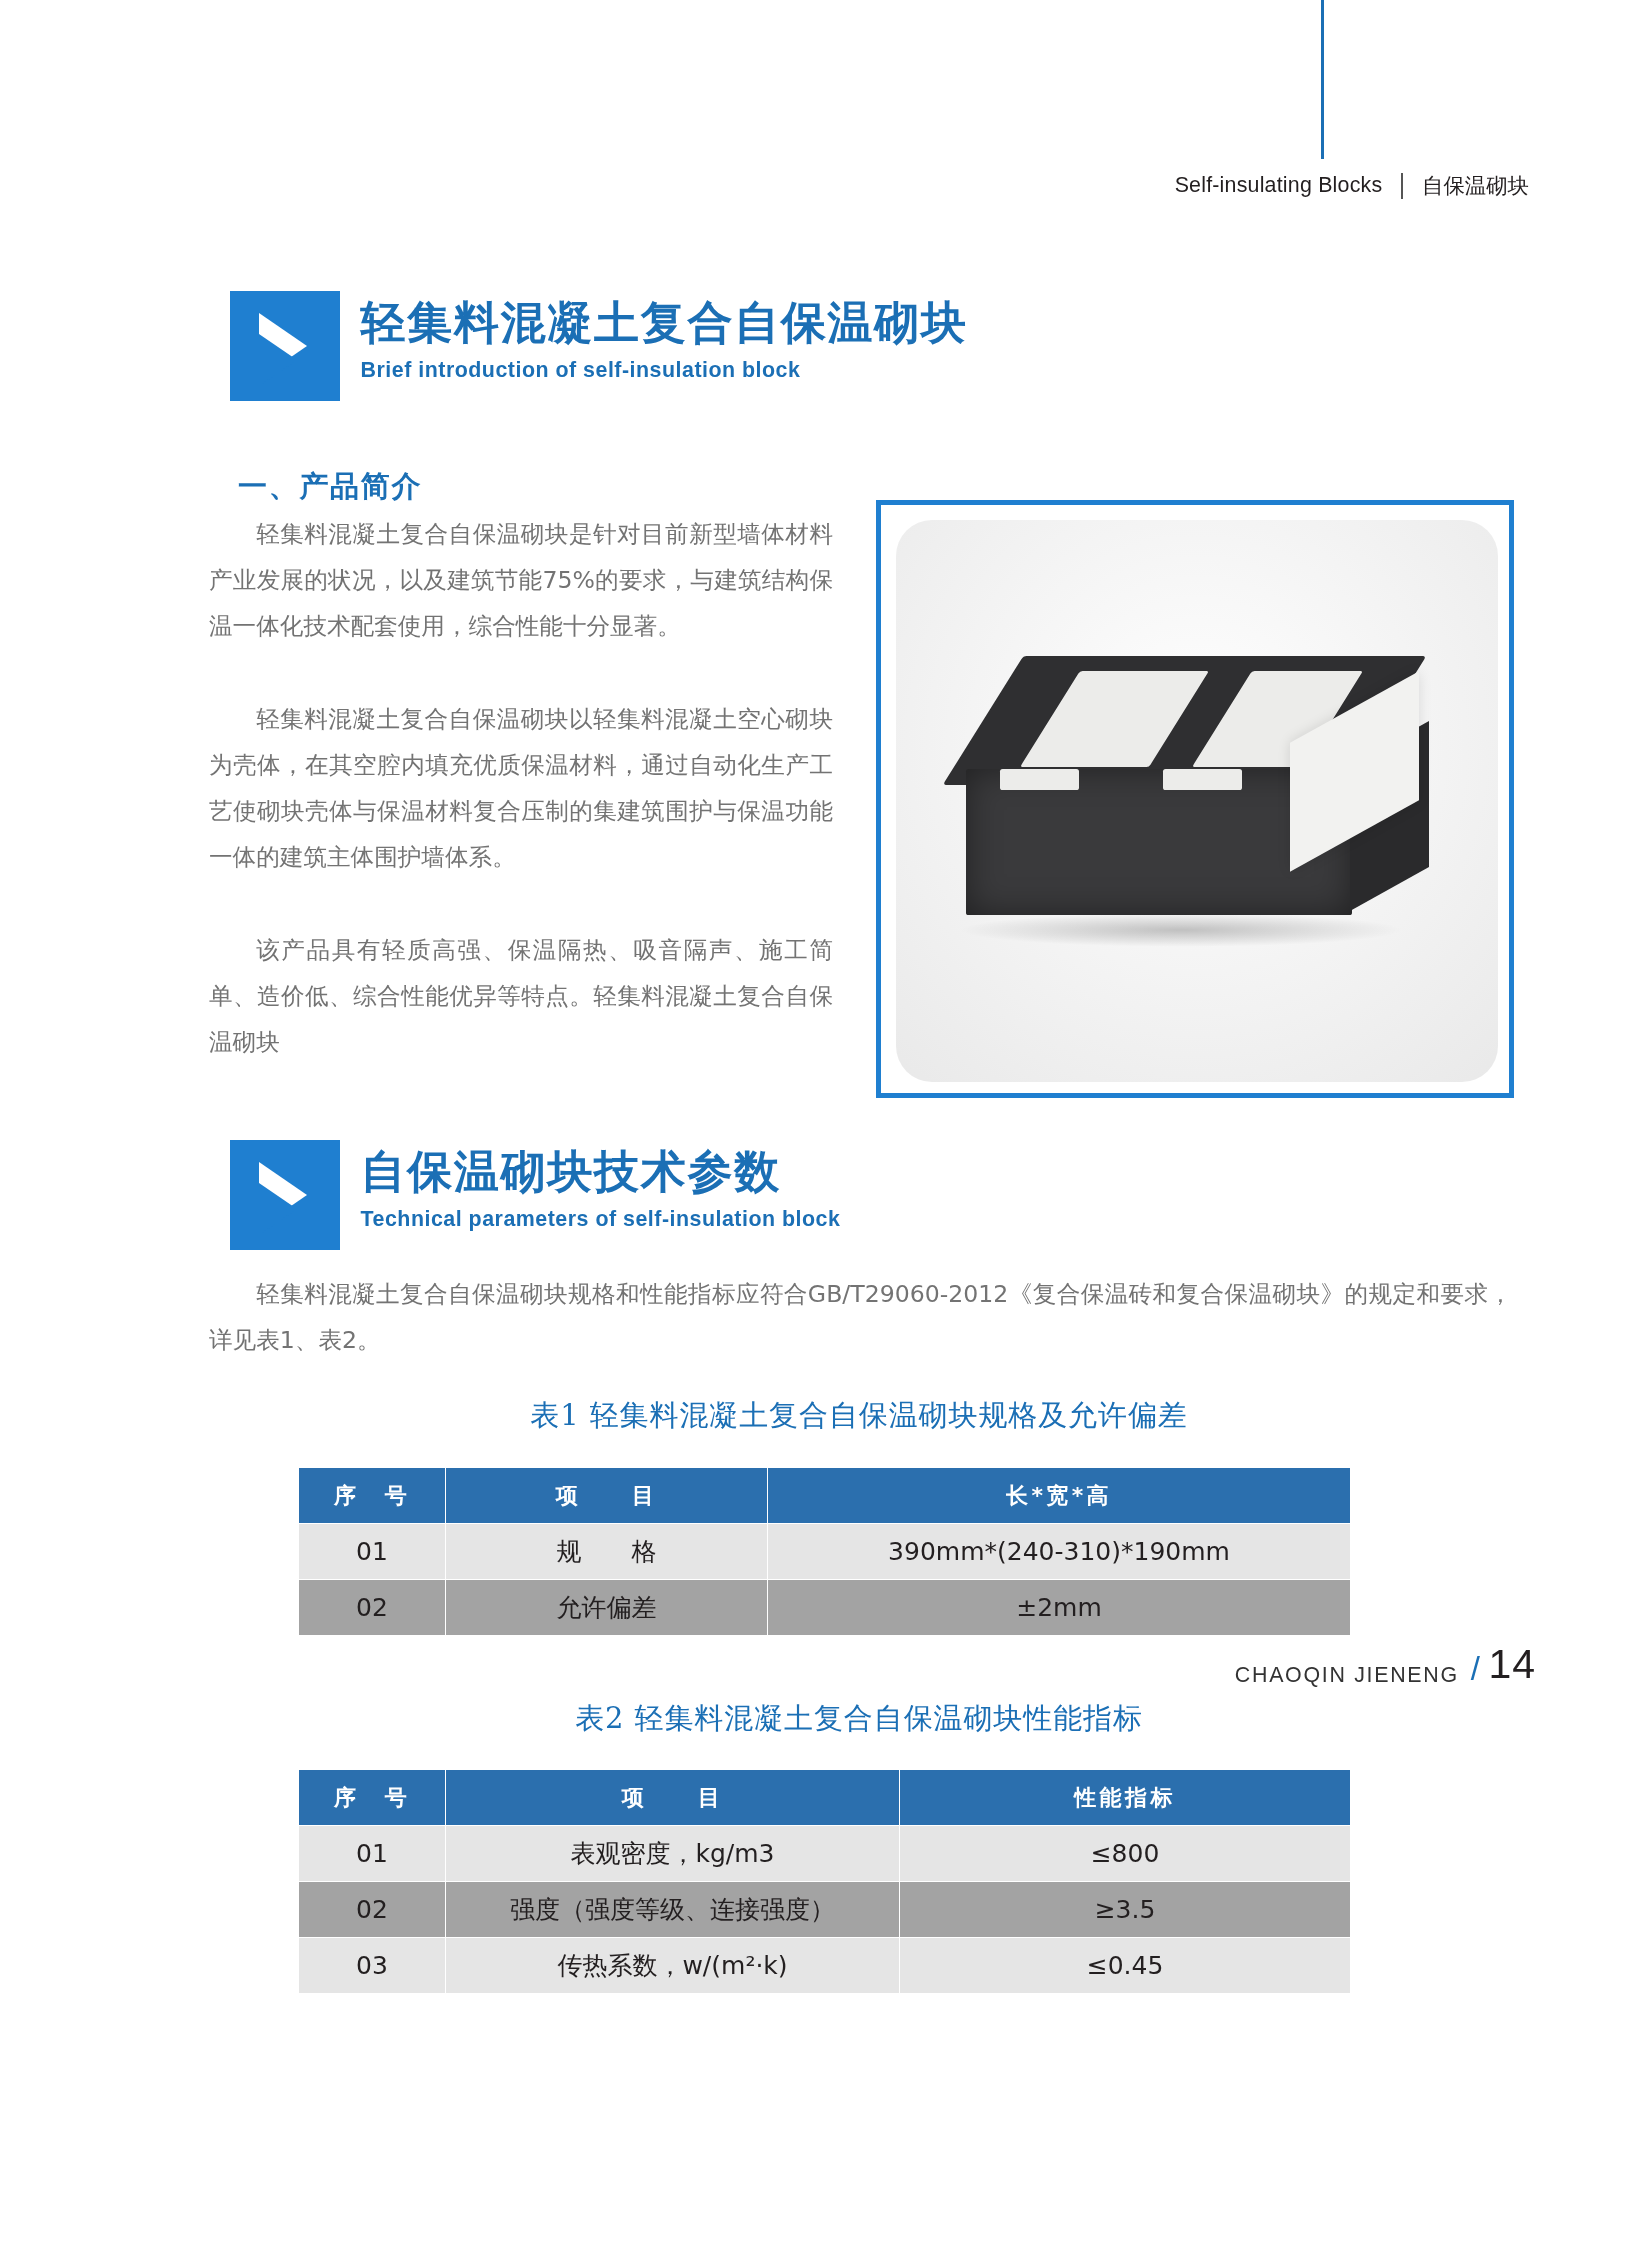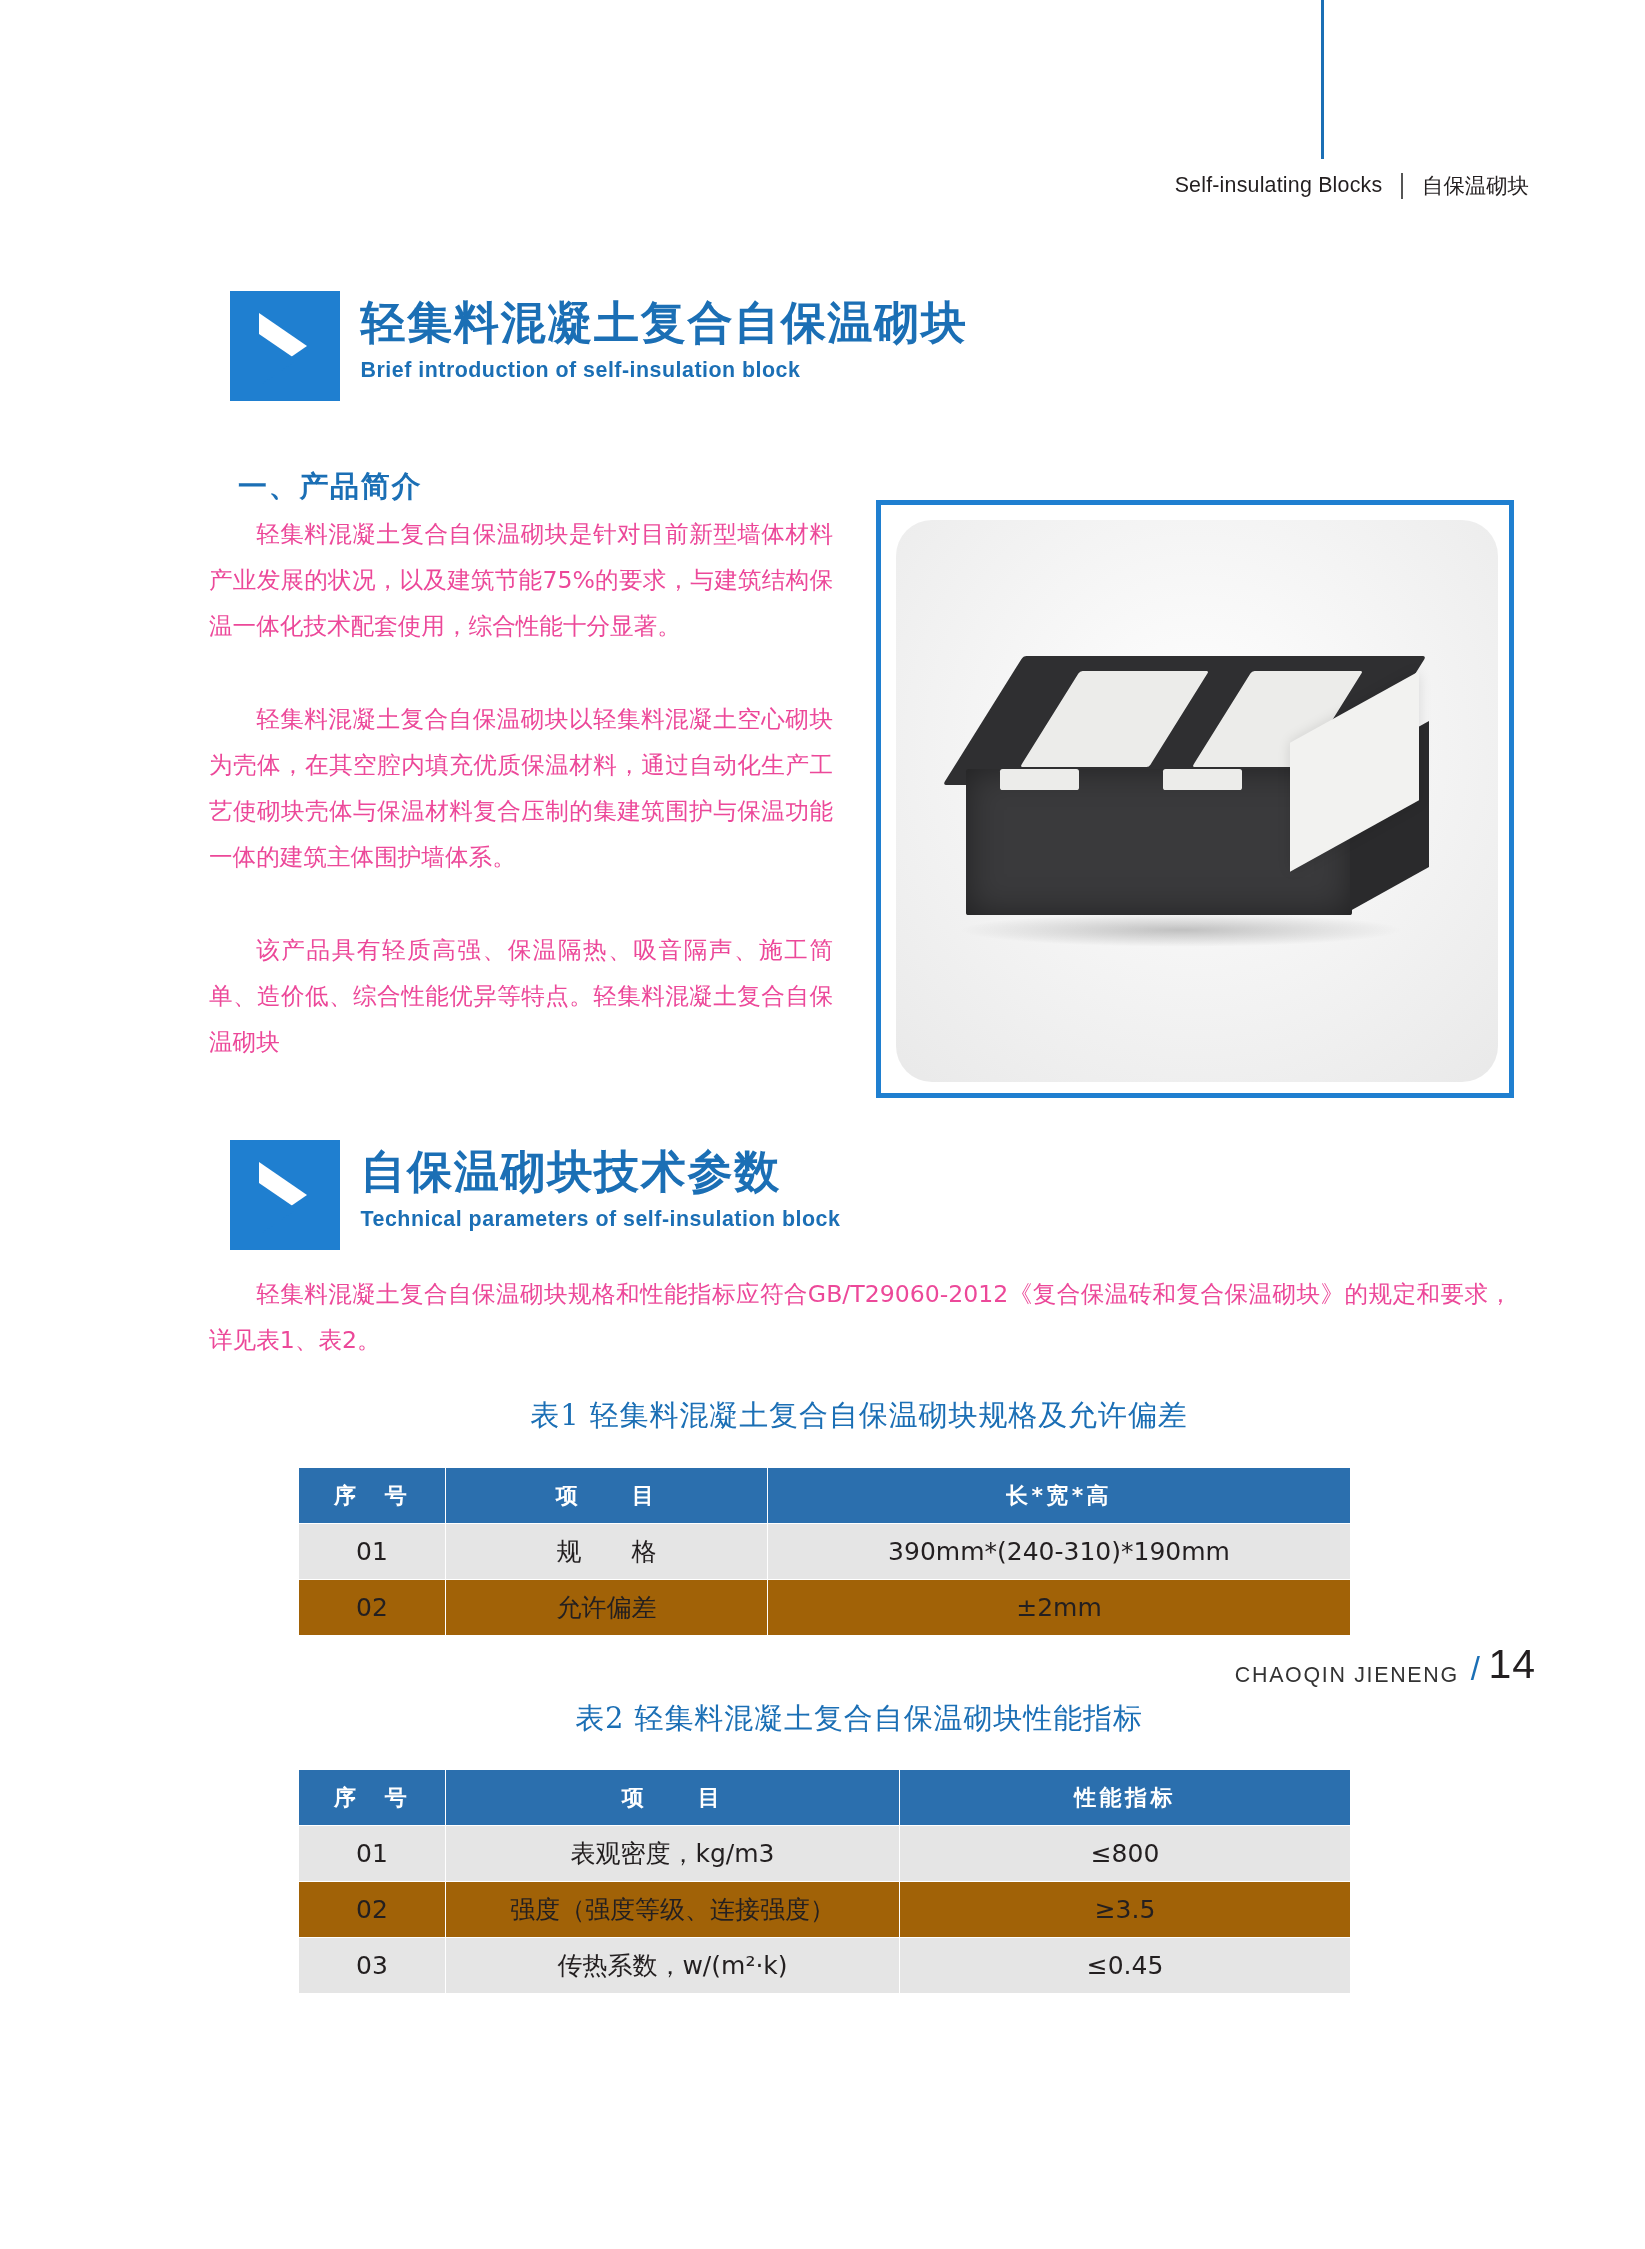--- a/index.html
+++ b/index.html
@@ -124,21 +124,21 @@
     font-weight: bold;
     font-size: 29px;
     color: #1b6fb5;
     letter-spacing: 1.7px;
   }
   .para {
     position: absolute;
     font-family: "DejaVu Sans", sans-serif;
     font-size: 23.6px;
     line-height: 46px;
-    color: #ec4899;
+    color: #737373;
     text-align: justify;
     text-justify: inter-ideograph;
   }
   .para p {
     margin: 0;
     text-indent: 2em;
   }
 
   
   .img-frame {
@@ -242,21 +242,21 @@
     letter-spacing: 3.4px;
   }
   table.data td {
     background: #e5e5e5;
     color: #231f20;
     font-size: 25px;
     text-align: center;
     height: 53px;
     border: 1.7px solid #ffffff;
   }
-  table.data tr.alt td { background: #a16207; }
+  table.data tr.alt td { background: #a3a3a3; }
 
   
   .footer {
     position: absolute;
     right: 110px;
     bottom: 110px;
     display: flex;
     align-items: flex-end;
     color: #231f20;
   }

